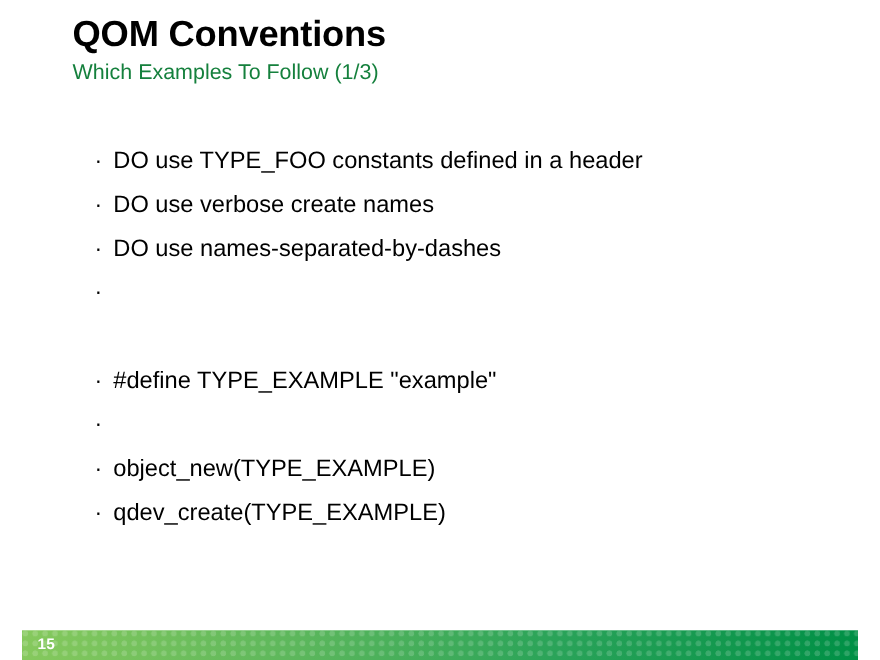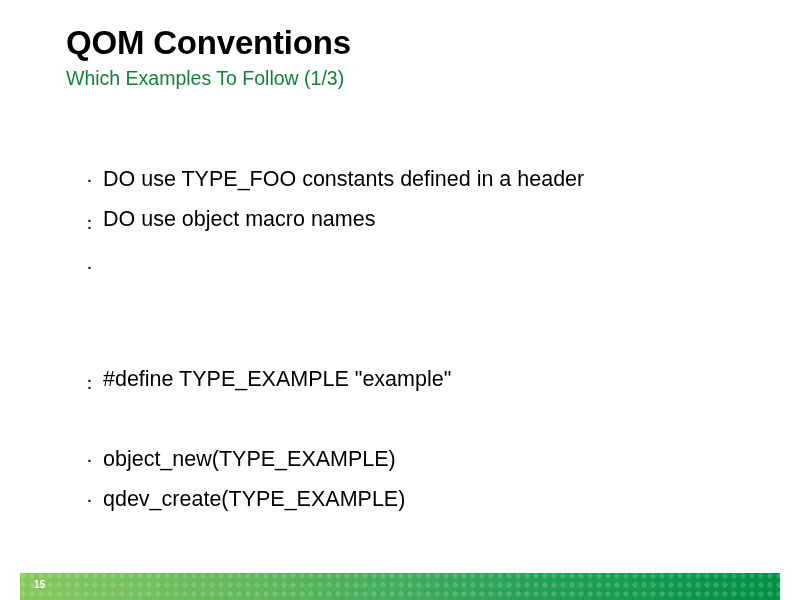--- a/index.html
+++ b/index.html
@@ -19,21 +19,21 @@
   #slide {
     position: absolute;
     inset: 0;
     background: #ffffff;
   }
 
   
   #title-block {
     position: absolute;
     left: 66px;
-    top: 24px;
+    top: 12px;
     width: 700px;
   }
   #slide-title {
     font-size: 33px;
     font-weight: bold;
     line-height: 38px;
     letter-spacing: -0.2px;
     color: #000000;
     white-space: nowrap;
   }
@@ -69,40 +69,39 @@
     font-size: 21px;
     line-height: 40px;
     color: #000000;
     text-align: left;
   }
   .bullet-text {
     flex: 0 1 auto;
     font-size: 21.5px;
     line-height: 40px;
     color: #000000;
-    margin-top: 33px;
   }
 
   
   #footer-bar {
     position: absolute;
     left: 20px;
     top: 573px;
     width: 760px;
     height: 27px;
     background-image:
       radial-gradient(circle at 3px 3px, rgba(255,255,255,0.17) 2.4px, rgba(255,255,255,0) 2.9px),
       linear-gradient(to right, #86c95d 0%, #5cb75c 33%, #2aa359 64%, #009046 100%);
     background-size: 9px 9px, 100% 100%;
   }
   #page-number {
     position: absolute;
     left: 14px;
     top: 4px;
-    font-size: 10px;
+    font-size: 14px;
     font-weight: bold;
     color: #ffffff;
     line-height: 16px;
     letter-spacing: 0.2px;
   }
 </style>
 </head>
 <body>
 
 <div id="slide">
@@ -112,24 +111,25 @@
     <div id="slide-subtitle">Which Examples To Follow (1/3)</div>
   </div>
 
   <div id="bullet-list">
       <div class="bullet-row">
         <span class="bullet-marker">·</span>
         <span class="bullet-text">DO use TYPE_FOO constants defined in a header</span>
       </div>
       <div class="bullet-row">
         <span class="bullet-marker">·</span>
-        <span class="bullet-text">DO use object macro names</span>
+        <span class="bullet-text">DO use verbose create names</span>
       </div>
       <div class="bullet-row">
         <span class="bullet-marker">·</span>
+        <span class="bullet-text">DO use names-separated-by-dashes</span>
       </div>
       <div class="bullet-row">
         <span class="bullet-marker">·</span>
       </div>
       <div class="bullet-row spacer-row"></div>
       <div class="bullet-row">
         <span class="bullet-marker">·</span>
         <span class="bullet-text">#define TYPE_EXAMPLE "example"</span>
       </div>
       <div class="bullet-row">

